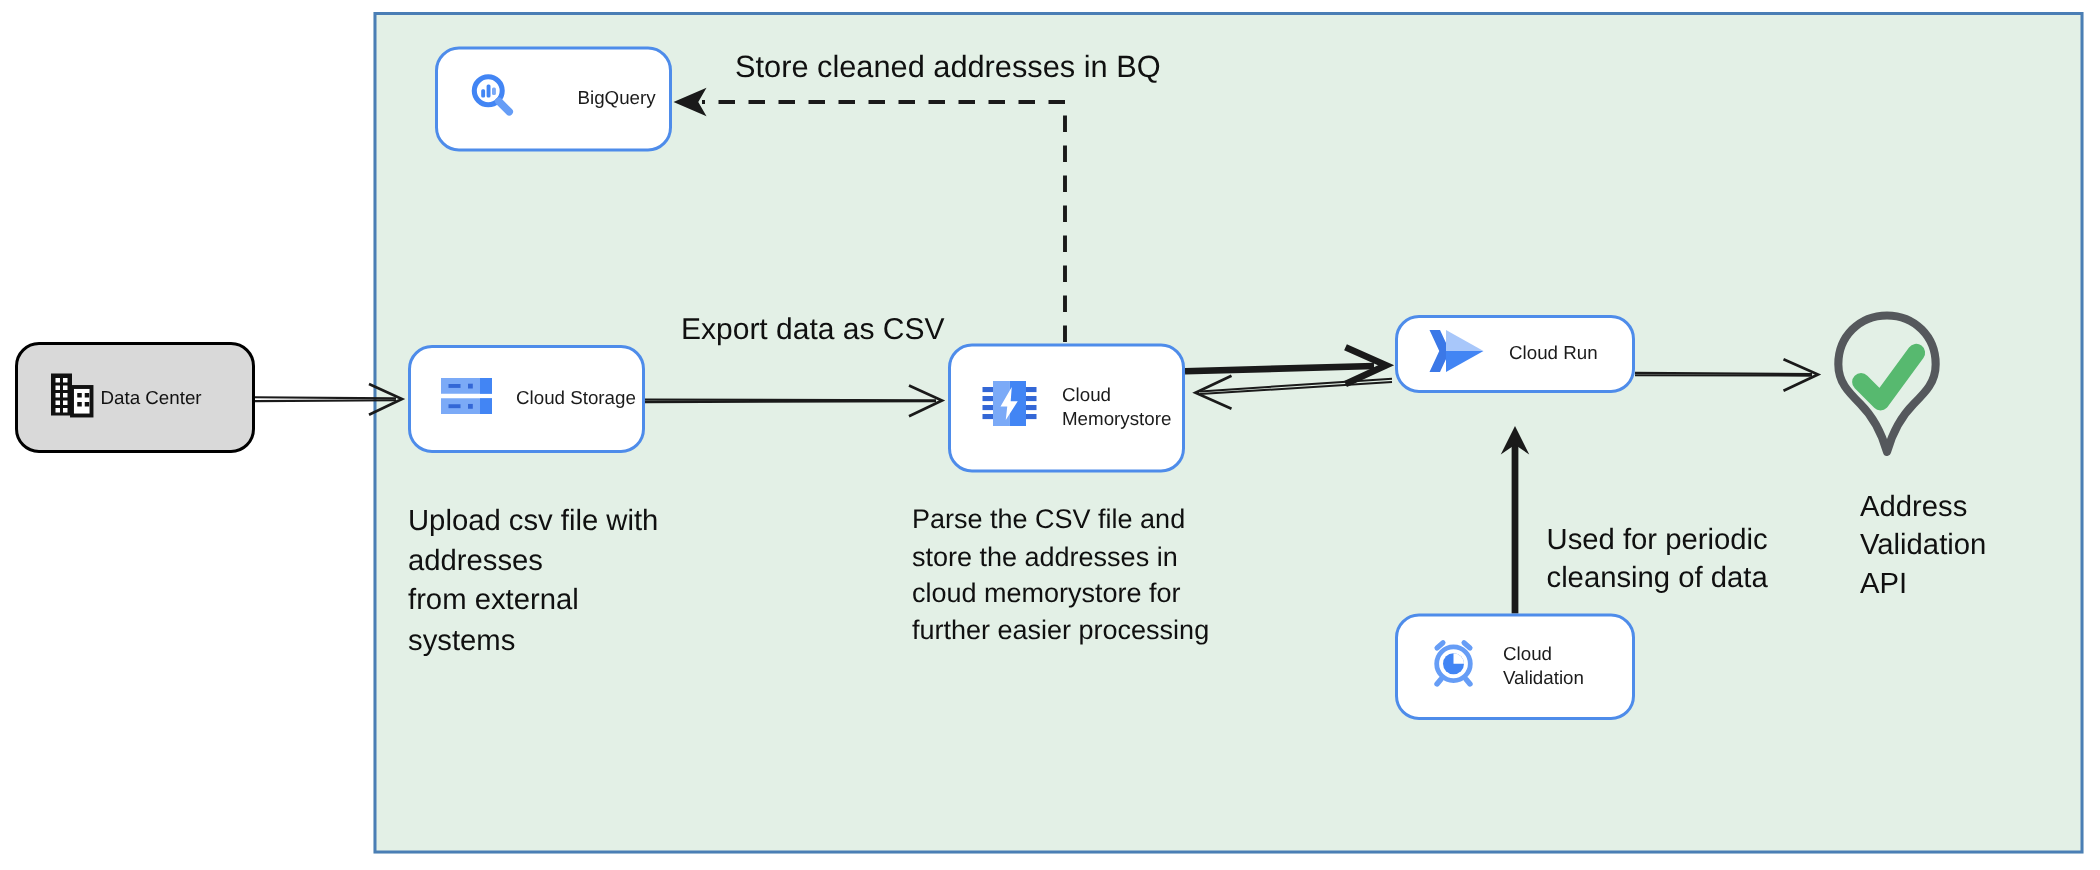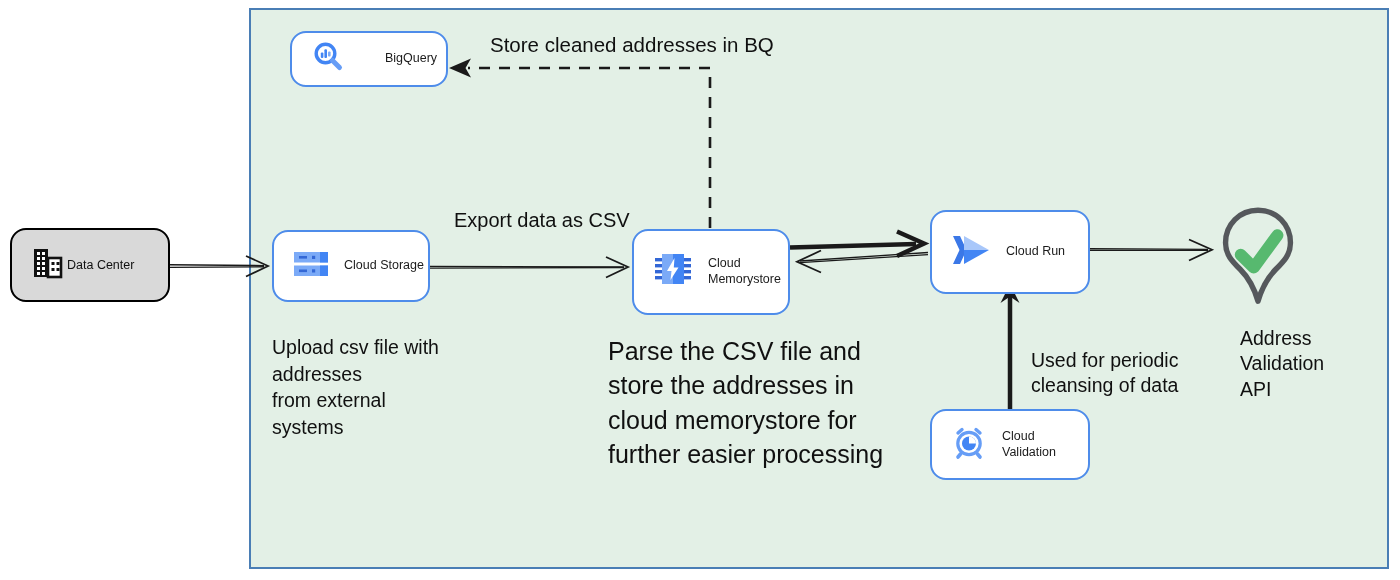--- a/index.html
+++ b/index.html
@@ -21,33 +21,33 @@
     box-sizing:border-box;padding-left:19px;gap:15px;z-index:10;
   }
   .node .label{font-size:12.5px;line-height:1.25;color:#1b1b1b;white-space:pre-line;}
   .node-datacenter{
     position:absolute;display:flex;align-items:center;
     background:#D9D9D9;border:2px solid #000000;border-radius:16px;
     box-sizing:border-box;padding-left:19px;z-index:10;
   }
   .node-datacenter .label{font-size:12.5px;color:#111;}
   #node-datacenter{left:10px;top:228px;width:160px;height:74px;}
-  #node-bigquery{left:290px;top:31px;width:158px;height:56px;gap:40px;}
+  #node-bigquery{left:290px;top:31px;width:158px;height:70px;gap:40px;}
   #node-storage{left:272px;top:230px;width:158px;height:72px;}
   #node-memorystore{left:632px;top:229px;width:158px;height:86px;}
-  #node-run{left:930px;top:210px;width:160px;height:84px;}
+  #node-run{left:930px;top:210px;width:160px;height:52px;}
   #node-scheduler{left:930px;top:409px;width:160px;height:71px;}
   
   .annotation{
     position:absolute;white-space:pre-line;color:#101010;z-index:12;
   }
   #txt-store-bq{left:490px;top:33px;font-size:20.5px;}
   #txt-export-csv{left:454px;top:209px;font-size:20px;}
   #txt-upload{left:272px;top:334px;font-size:19.5px;line-height:1.37;}
-  #txt-parse{left:608px;top:334px;font-size:25px;line-height:1.37;}
+  #txt-parse{left:608px;top:334px;font-size:18px;line-height:1.37;}
   #txt-scheduler{left:1031px;top:348px;font-size:19.5px;line-height:1.3;text-align:center;}
   #txt-validation{left:1240px;top:326px;font-size:19.5px;line-height:1.3;}
   
   #arrow-layer{position:absolute;left:0;top:0;z-index:5;pointer-events:none;}
   #pin{position:absolute;left:1216px;top:206px;z-index:11;}
 </style>
 </head>
 <body>
 
 <div class="gcp-container"></div>

